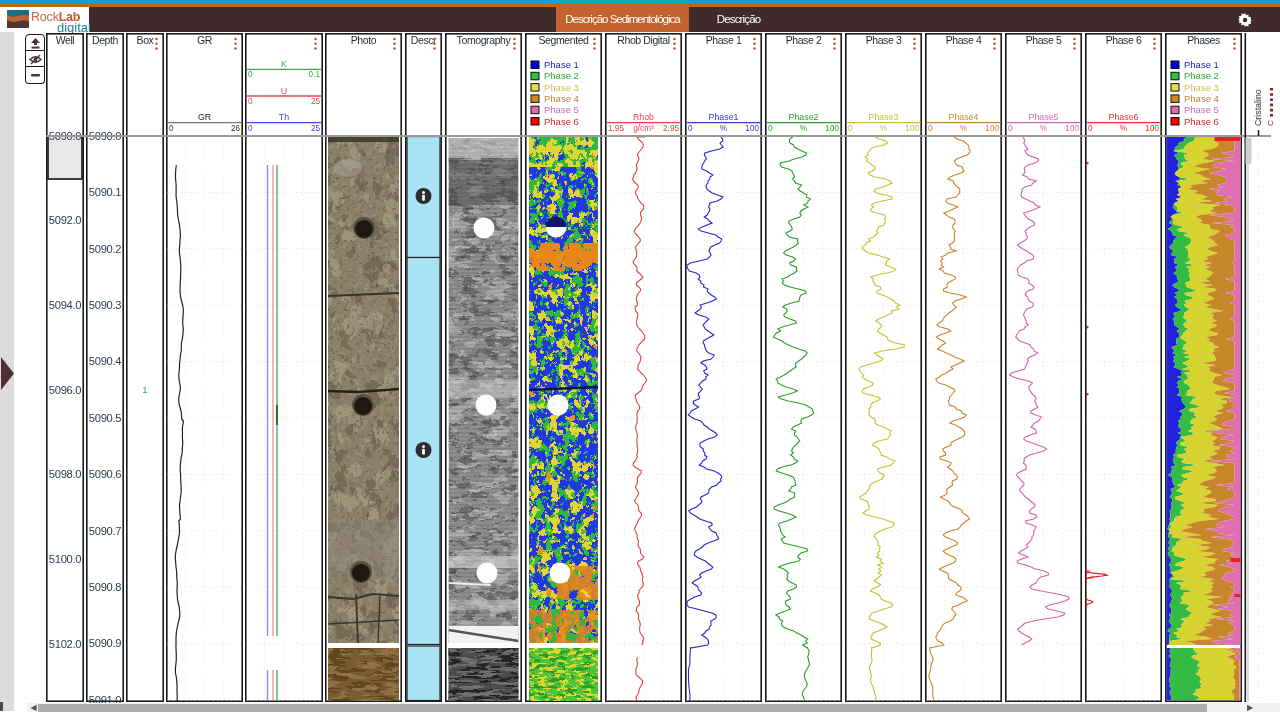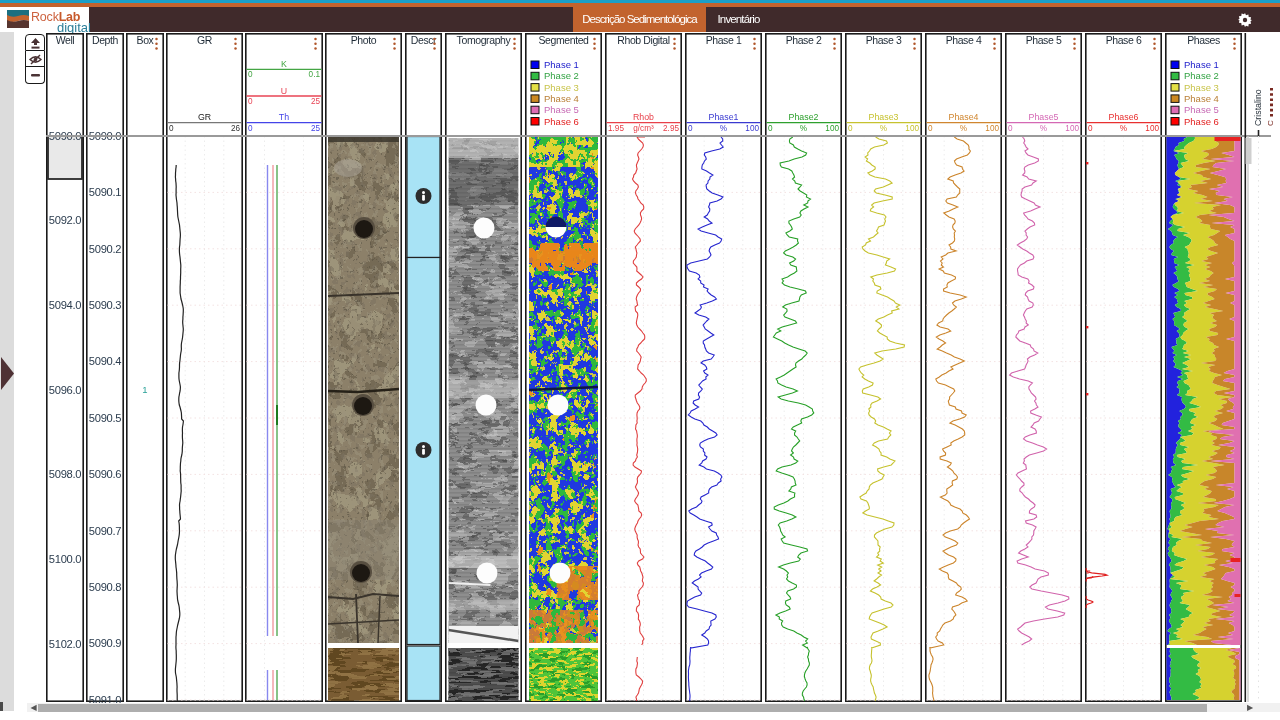--- a/index.html
+++ b/index.html
@@ -11,22 +11,22 @@
   <div class="abs" style="left:0;top:3px;width:1280px;height:4px;background:#c2632e"></div>
   <div class="abs" style="left:0;top:7px;width:1280px;height:25px;background:#402a2b"></div>
   <div class="abs" style="left:0;top:7px;width:89px;height:25px;background:#fff"></div>
   <svg class="abs" style="left:7px;top:10px" width="22" height="18" viewBox="0 0 22 18">
     <rect x="0" y="0" width="22" height="7" fill="#1b6f80"></rect>
     <path d="M0 5 Q5 8 11 6 Q17 4 22 6 L22 11 Q16 9 11 11 Q5 13 0 11 Z" fill="#c2632e"></path>
     <path d="M0 10 Q5 13 11 11 Q17 9 22 11 L22 18 L0 18 Z" fill="#57352f"></path>
   </svg>
   <div class="abs" style="left:31px;top:10px;font-size:12.5px;letter-spacing:-0.2px;color:#cd6340">Rock<b style="color:#c75a2c">Lab</b></div>
   <div class="abs" style="left:57px;top:20px;font-size:13px;color:#2b7e99">digital</div>
-  <div class="abs" style="left:573px;top:7px;width:133px;height:25px;background:#c2632e;color:#fff;font-size:11.5px;letter-spacing:-1px;text-align:center;line-height:25px">Descrição Sedimentológica</div>
-  <div class="abs" style="left:706px;top:7px;width:65px;height:25px;color:#fff;font-size:11.5px;letter-spacing:-0.85px;text-align:center;line-height:25px">Inventário</div>
+  <div class="abs" style="left:556px;top:7px;width:133px;height:25px;background:#c2632e;color:#fff;font-size:11.5px;letter-spacing:-1px;text-align:center;line-height:25px">Descrição Sedimentológica</div>
+  <div class="abs" style="left:706px;top:7px;width:65px;height:25px;color:#fff;font-size:11.5px;letter-spacing:-0.85px;text-align:center;line-height:25px">Descrição</div>
   <svg class="abs" style="left:1238px;top:13px" width="14" height="14" viewBox="0 0 14 14">
     <path fill="#fff" d="M7 0l1 2.2 2.4-.6 .3 2.4 2.4.3-.6 2.4L14 7l-1.5 1.3.6 2.4-2.4.3-.3 2.4-2.4-.6L7 14l-1-2.2-2.4.6-.3-2.4-2.4-.3.6-2.4L0 7l1.5-1.3L.9 3.3l2.4-.3.3-2.4 2.4.6z"></path>
     <circle cx="7" cy="7" r="2.2" fill="#402a2b"></circle>
   </svg>
   <div class="abs" style="left:0;top:32px;width:14px;height:679px;background:#dcdcdc"></div>
   <div class="abs" style="left:0;top:702px;width:3px;height:9px;background:#4a4a4a"></div>
   <div class="abs" style="left:25px;top:34px;width:20px;height:49px">
     <div style="width:20px;height:16.5px;background:#fff;border:1.4px solid #1a1a1a;border-radius:4px 4px 0 0;text-align:center">
       <svg width="11" height="11" viewBox="0 0 11 11" style="margin-top:1.5px">
           <path d="M5.5 0 L10 5 L7 5 L7 7 L4 7 L4 5 L1 5 Z" fill="#4a3335"></path>

